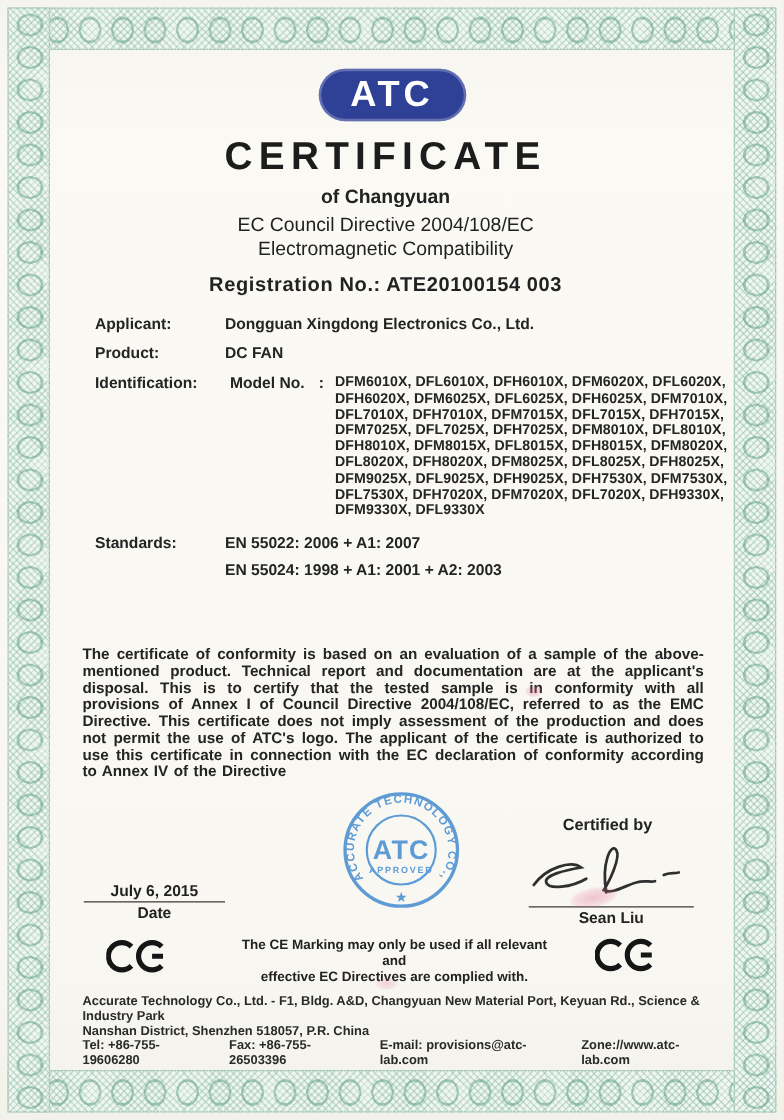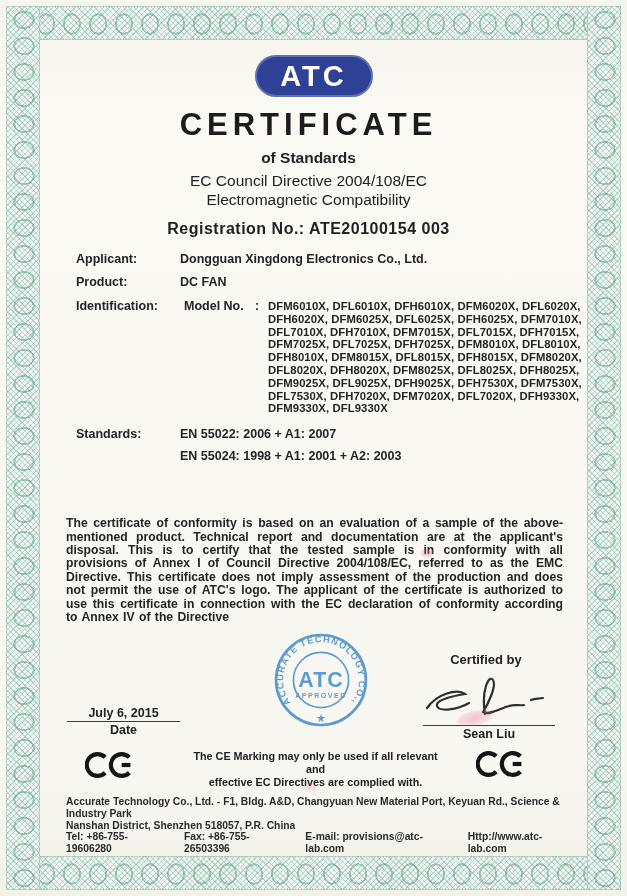--- a/index.html
+++ b/index.html
@@ -100,21 +100,21 @@
   <div class="band band-h band-bottom"></div>
   <div class="band band-v band-left"></div>
   <div class="band band-v band-right"></div>
 
   <div class="content">
 
     <div class="logo-wrap">
       <span class="logo-pill">ATC</span>
     </div>
     <div class="title">CERTIFICATE</div>
-    <div class="subtitle">of Standards</div>
+    <div class="subtitle">of Changyuan</div>
     <div class="directive">
       <div>EC Council Directive 2004/108/EC</div>
       <div>Electromagnetic Compatibility</div>
     </div>
     <div class="registration">Registration No.: ATE20100154 003</div>
 
     <div class="rows">
       <div class="row">
         <span>Applicant:</span>
         <span>Dongguan Xingdong Electronics Co., Ltd.</span>
@@ -204,21 +204,21 @@
       </svg>
     </div>
 
     <div class="footer">
       <div>Accurate Technology Co., Ltd. - F1, Bldg. A&amp;D, Changyuan New Material Port, Keyuan Rd., Science &amp; Industry Park</div>
       <div>Nanshan District, Shenzhen 518057, P.R. China</div>
       <div class="footer-contact">
         <span>Tel: +86-755-19606280</span>
         <span>Fax: +86-755-26503396</span>
         <span>E-mail: provisions@atc-lab.com</span>
-        <span>Http://www.atc-lab.com</span>
+        <span>Zone://www.atc-lab.com</span>
       </div>
     </div>
   </div>
 
   <div class="stain stain1"></div>
   <div class="stain stain2"></div>
   <div class="stain stain3"></div>
 </div>
 
 </body></html>

